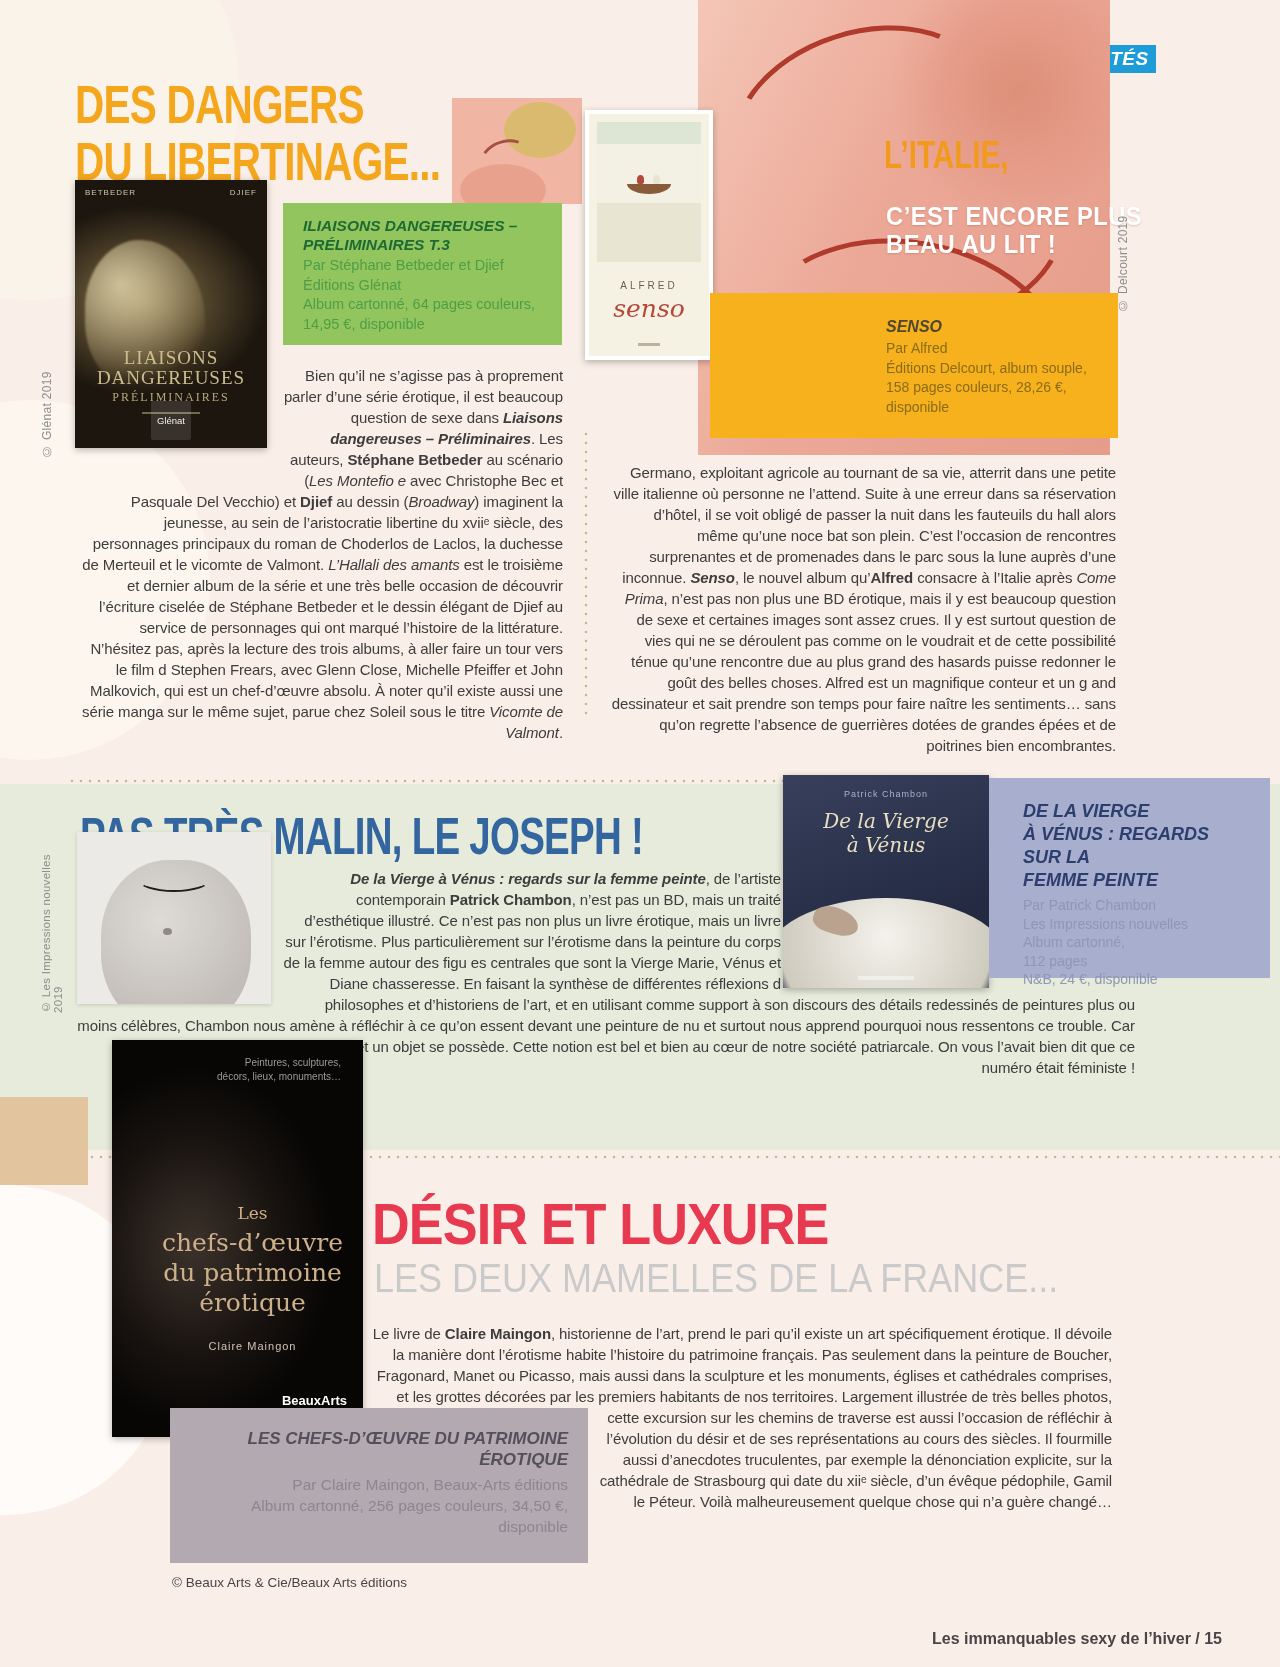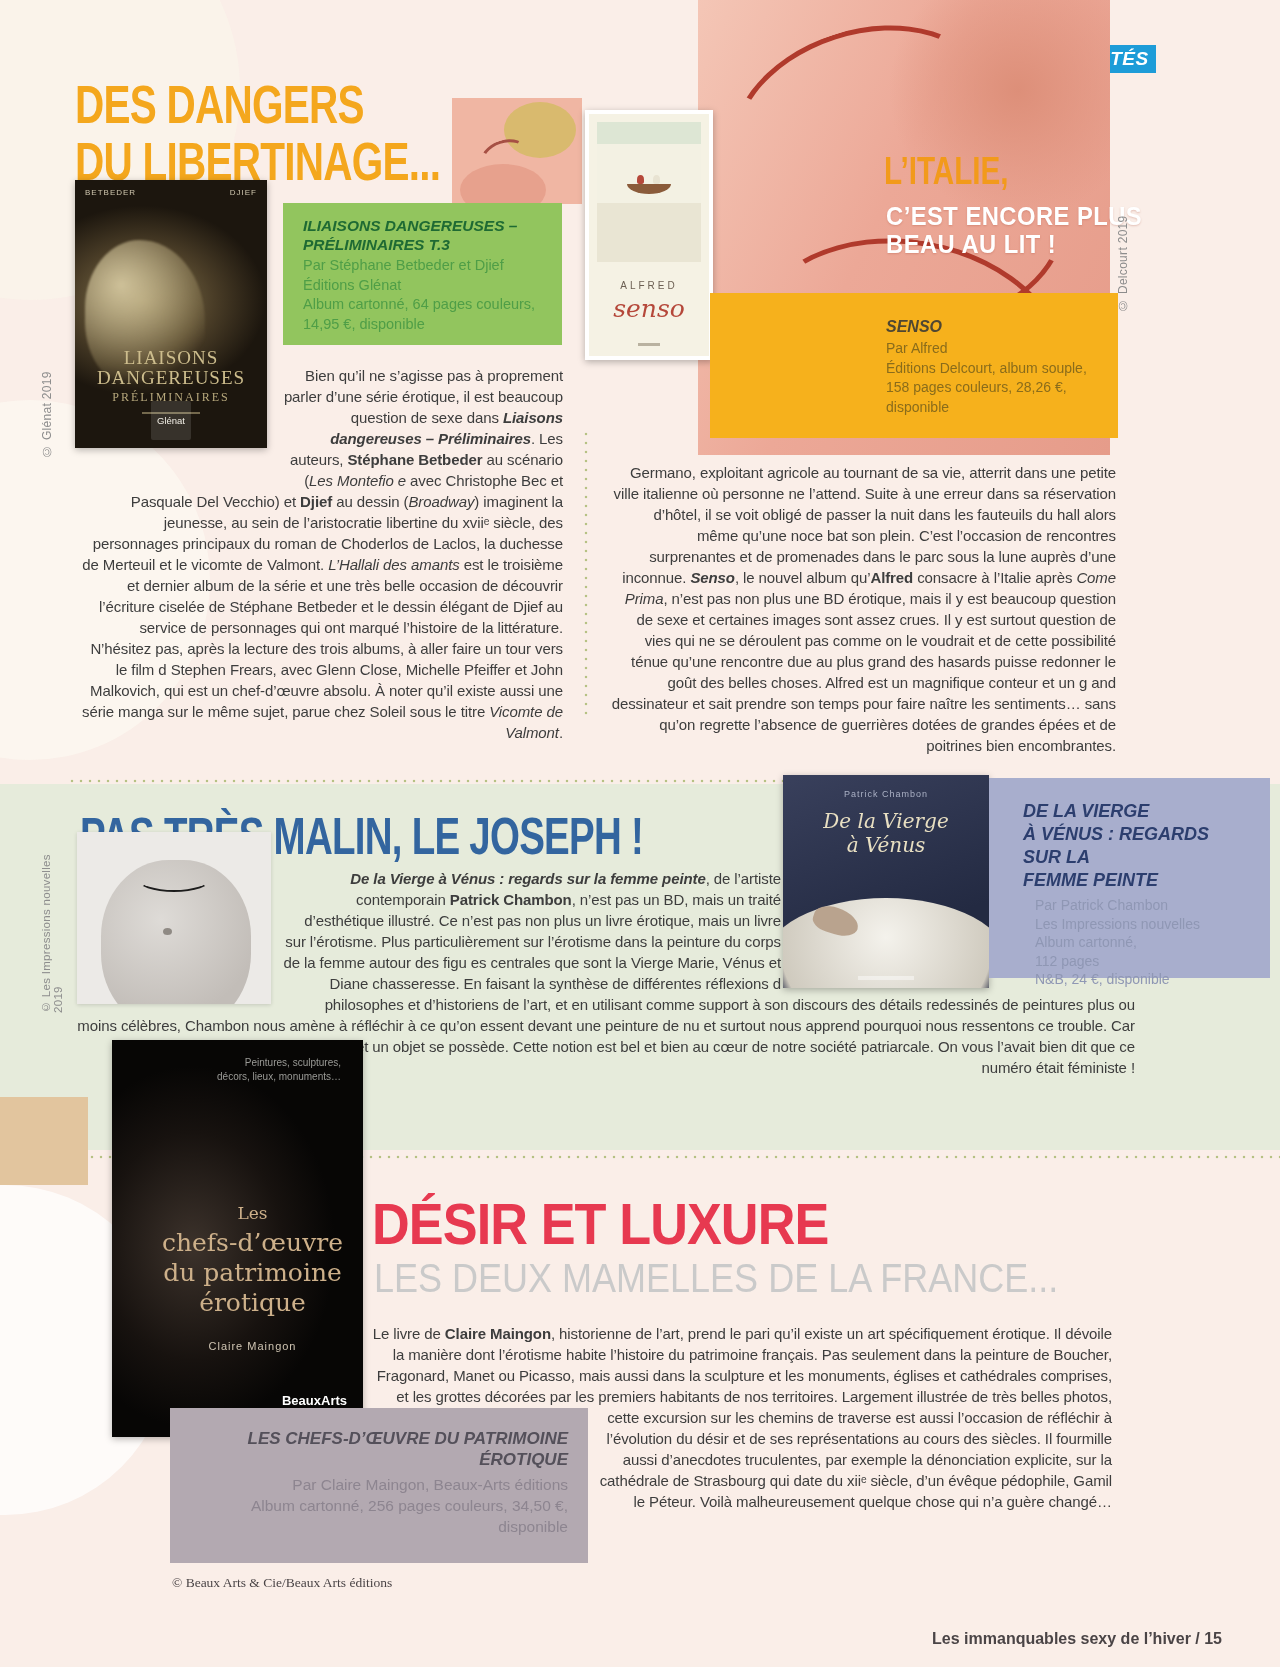--- a/index.html
+++ b/index.html
@@ -9,21 +9,21 @@
   .blob{position:absolute;border-radius:50%;}
   .band{position:absolute;left:0;width:1280px;background:#e6ebdb;}
   .hdots{position:absolute;height:5px;background-image:radial-gradient(circle at 2px 2px,#b6c183 1.4px,transparent 1.6px);background-size:9px 5px;background-repeat:repeat-x;}
   .vdots{position:absolute;width:5px;background-image:radial-gradient(circle at 2px 2px,#b6c183 1.4px,transparent 1.6px);background-size:5px 9px;background-repeat:repeat-y;}
   
   .banner{position:absolute;left:1016px;top:45px;width:140px;height:28px;background:#1d9cd8;color:#fff;
           font-style:italic;font-weight:700;font-size:19px;letter-spacing:.5px;text-align:center;line-height:28px;}
   
   .cx{display:inline-block;transform-origin:0 50%;white-space:nowrap;}
   .hl-orange{position:absolute;left:75px;top:76px;font-weight:800;font-size:54px;line-height:57px;color:#f4a71d;letter-spacing:-1px;}
-  .hl-italie{position:absolute;left:884px;top:150px;font-weight:800;font-size:38px;color:#f29a1b;letter-spacing:0;}
+  .hl-italie{position:absolute;left:884px;top:134px;font-weight:800;font-size:38px;color:#f29a1b;letter-spacing:0;}
   .hl-italie-sub{position:absolute;left:886px;top:202px;font-weight:800;font-size:25px;line-height:28px;color:#fff;letter-spacing:.5px;text-shadow:0 1px 2px rgba(160,60,40,.25);}
   .hl-blue{position:absolute;left:80px;top:806px;font-weight:800;font-size:52px;color:#33659f;letter-spacing:-1px;}
   .hl-red{position:absolute;left:372px;top:1190px;font-weight:800;font-size:58px;color:#e73950;letter-spacing:-1px;}
   .hl-gray{position:absolute;left:374px;top:1256px;font-weight:400;font-size:40px;color:#cacaca;letter-spacing:0;}
   
   .body{position:absolute;font-size:15px;line-height:21px;letter-spacing:-.1px;color:#3d3d3d;text-align:right;}
   .body .b{font-weight:700;} .body .i{font-style:italic;}
   .sp1{float:left;width:204px;height:112px;}
   .sp3l{float:left;width:206px;height:140px;}
   .sp3r{float:right;width:354px;height:124px;}
@@ -33,27 +33,27 @@
   .ibox .t{font-style:italic;font-weight:700;}
   .box-green{left:283px;top:203px;width:279px;height:142px;background:#92c55e;padding:13px 0 0 20px;}
   .box-green .t{color:#1e6a33;font-size:15.5px;line-height:19px;}
   .box-green .d{color:#4f9e47;font-size:14.5px;line-height:19.5px;margin-top:2px;}
   .box-orange{left:710px;top:293px;width:408px;height:145px;background:#f6b11c;}
   .box-orange .inner{position:absolute;left:176px;top:24px;}
   .box-orange .t{color:#4f4732;font-size:16px;line-height:20px;}
   .box-orange .d{color:#8a6c1b;font-size:14px;line-height:19.5px;margin-top:2px;}
   .box-purple{left:989px;top:778px;width:281px;height:200px;background:#a8aecd;padding:22px 0 0 34px;}
   .box-purple .t{color:#2c3e6e;font-size:18px;line-height:23px;}
-  .box-purple .d{color:#8f97b4;font-size:14px;line-height:18.5px;margin-top:4px;margin-left:12px;}
+  .box-purple .d{color:#8f97b4;font-size:14px;line-height:18.5px;margin-top:4px;}
   .box-mauve{left:170px;top:1408px;width:418px;height:155px;background:#b3a9b1;padding:20px 20px 0 0;text-align:right;}
   .box-mauve .t{color:#54505a;font-size:17px;line-height:21px;}
   .box-mauve .d{color:#8d8590;font-size:15.5px;line-height:21px;margin-top:4px;}
   
   .vcredit{position:absolute;writing-mode:vertical-rl;transform:rotate(180deg);font-size:12px;color:#8d8d8d;letter-spacing:.3px;}
-  .credit-h{position:absolute;font-size:13.5px;color:#4a4446;font-family:Liberation Serif, serif;}
+  .credit-h{position:absolute;font-size:13.5px;color:#4a4446;}
   
   .cover{position:absolute;box-shadow:0 2px 7px rgba(0,0,0,.28);overflow:hidden;}
   .cover-liaisons{left:75px;top:180px;width:192px;height:268px;
      background:radial-gradient(130px 100px at 35% 45%, #8a7a52, #4a3d27 55%, #1c160e 95%),linear-gradient(#2a2318,#16120c);}
   .cover-liaisons .names{position:absolute;top:8px;left:0;width:100%;display:flex;justify-content:space-between;padding:0 10px;box-sizing:border-box;
      font-size:8px;color:#cfc6ae;letter-spacing:1px;}
   .cover-liaisons .wave{position:absolute;left:10px;top:60px;width:120px;height:150px;border-radius:50% 60% 40% 50%;
      background:radial-gradient(circle at 30% 30%, rgba(222,209,168,.85), rgba(160,143,98,.35) 60%, transparent 75%);filter:blur(1px);}
   .cover-liaisons .tt{position:absolute;left:0;top:168px;width:100%;text-align:center;color:#cdbd8d;
      font-family:"Liberation Serif",serif;font-size:19px;line-height:20px;letter-spacing:1px;}

